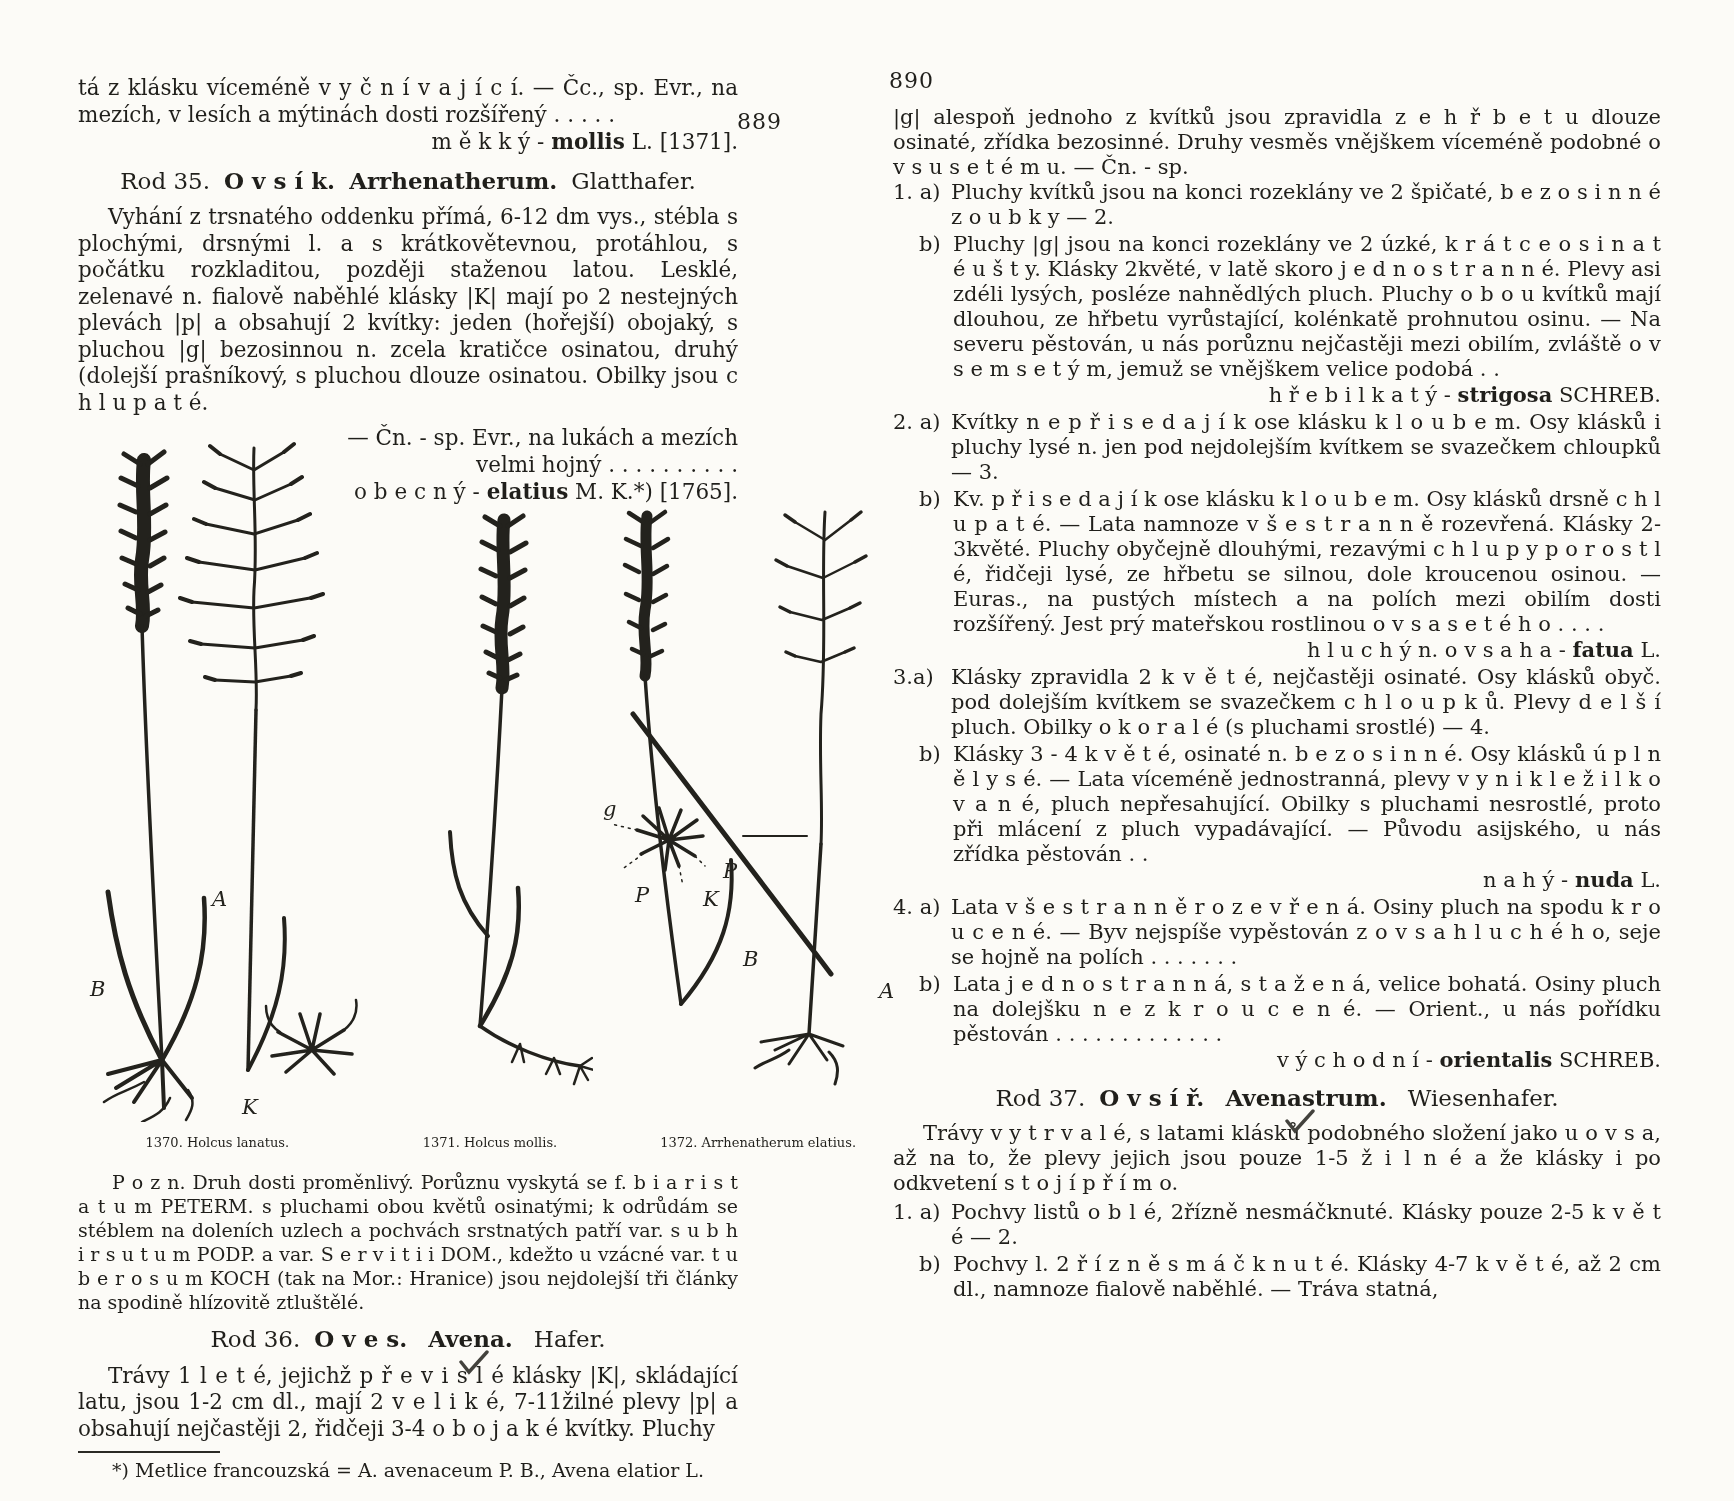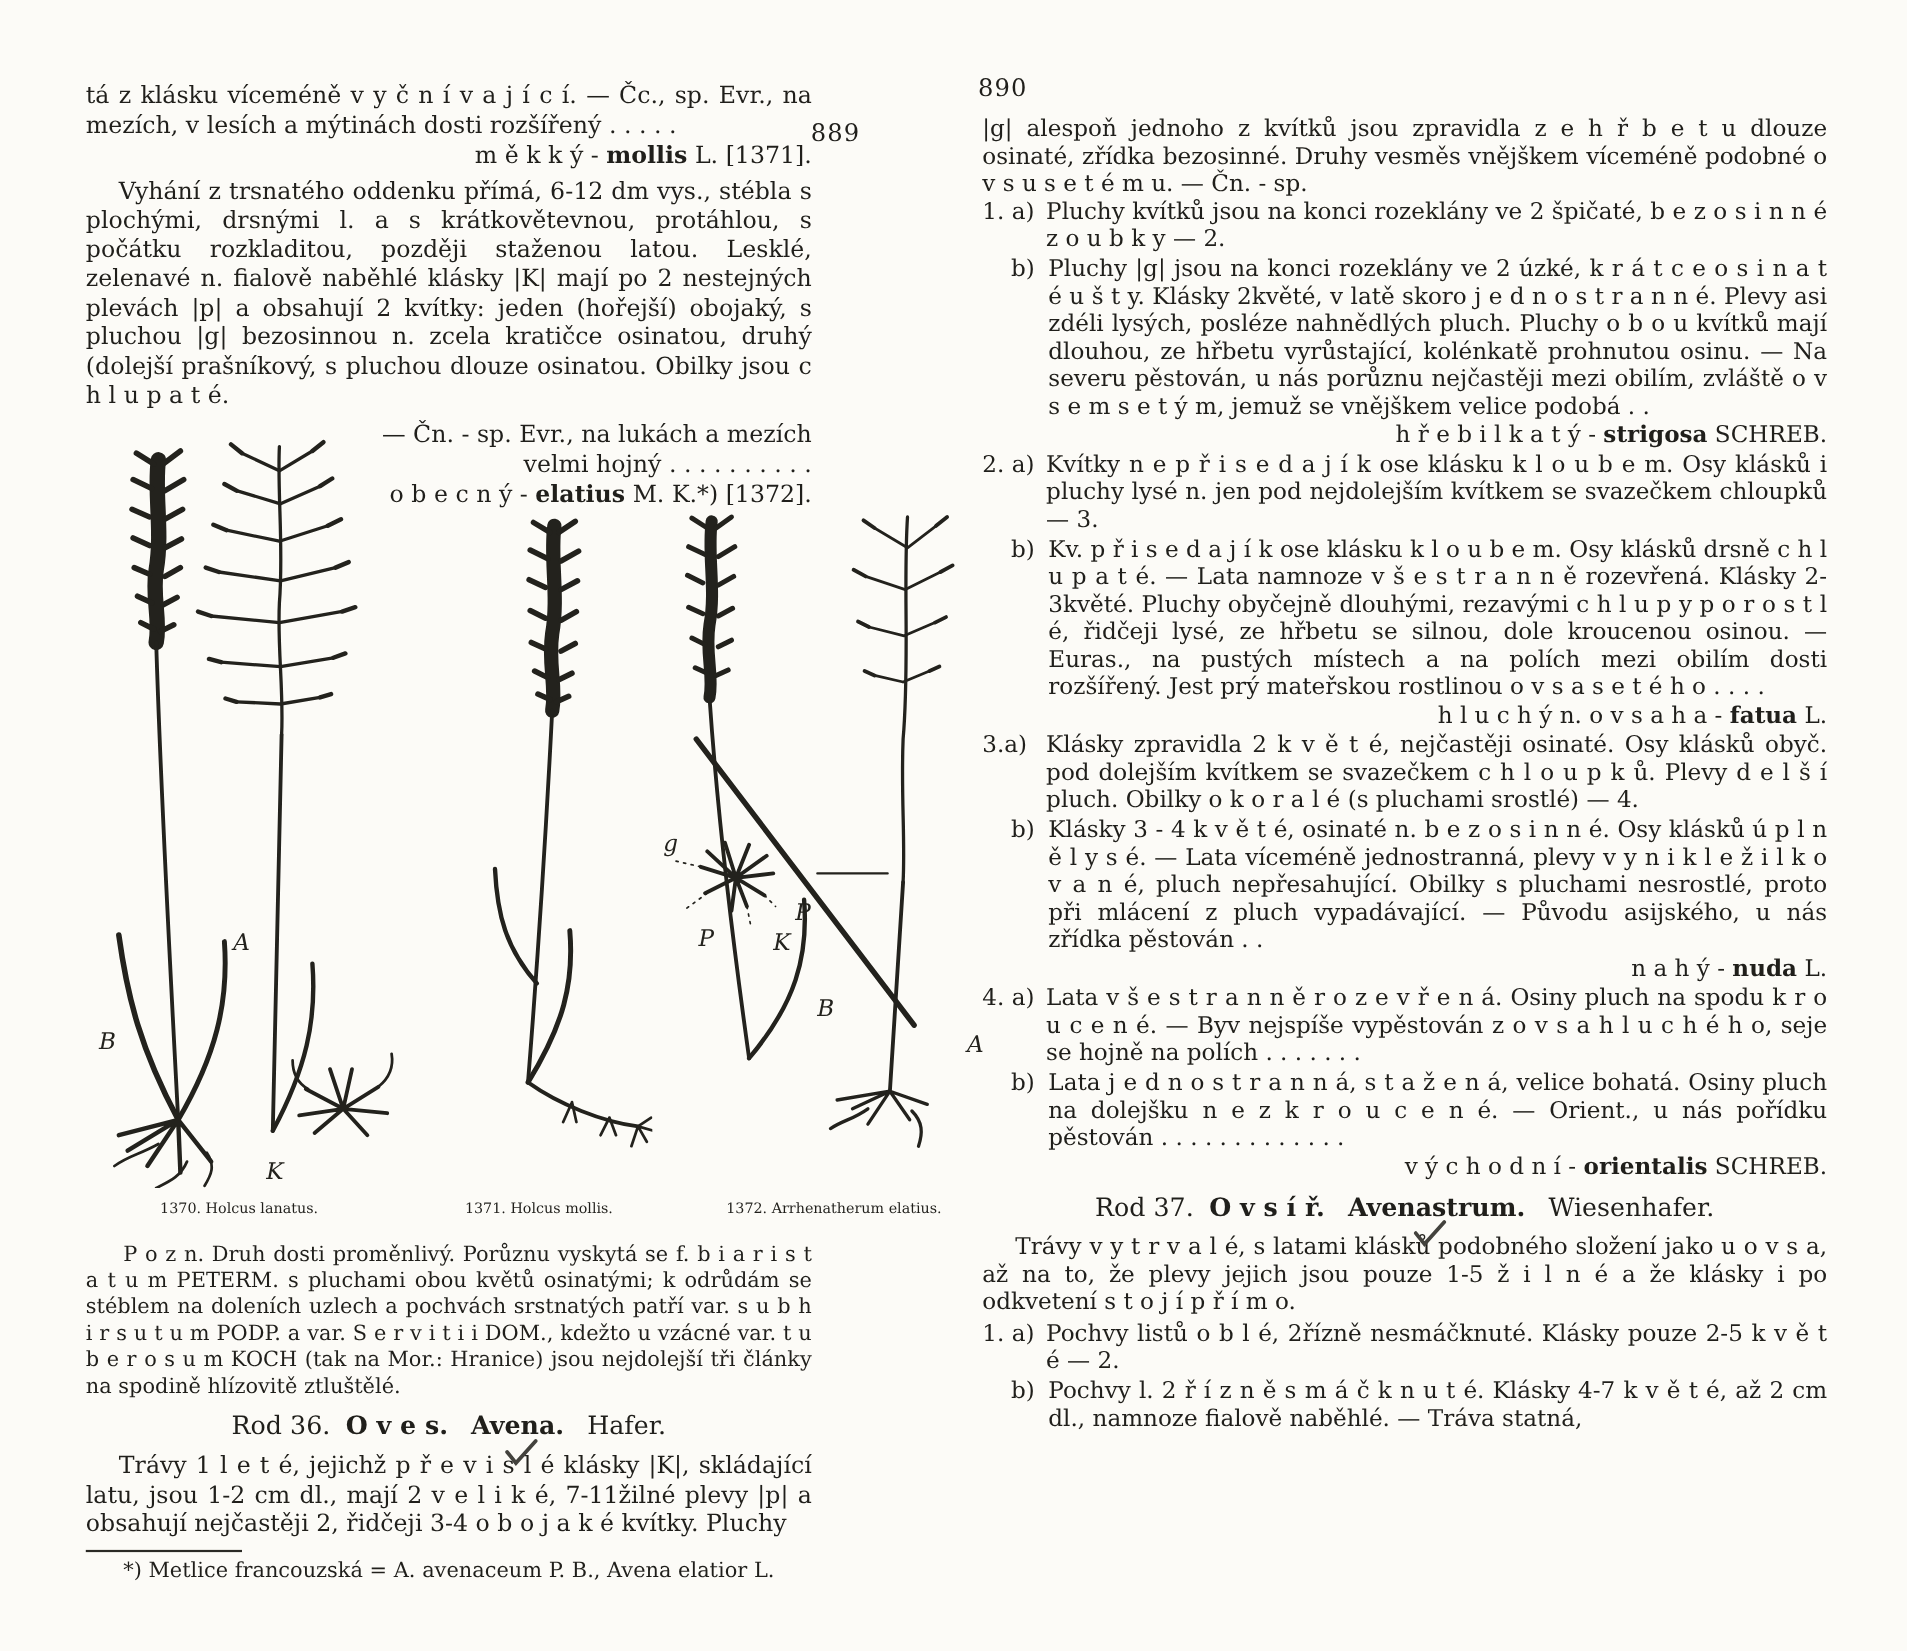--- a/index.html
+++ b/index.html
@@ -53,28 +53,31 @@
   <div class="pagenum pn-left">889</div>
   <div class="pagenum pn-right">890</div>
 
   <div class="col col-left">
 
     <p class="para">tá z klásku víceméně v y č n í v a j í c í. — Čc., sp. Evr., na mezích, v lesích a mýtinách dosti rozšířený  .  .  .  .  .</p>
     <div class="species-line">
       <span>m ě k k ý - </span><b>mollis</b><span> L. [1371].</span>
     </div>
 
+    <h2 class="rod">
+      <span>Rod 35.</span><b>O v s í k.</b><b>Arrhenatherum.</b><span>Glatthafer.</span>
+    </h2>
 
     <p class="para ind">Vyhání z trsnatého oddenku přímá, 6-12 dm vys., stébla s plochými, drsnými l. a s krátkovětevnou, protáhlou, s počátku rozkladitou, později staženou latou. Lesklé, zelenavé n. fialově naběhlé klásky |K| mají po 2 nestejných plevách |p| a obsahují 2 kvítky: jeden (hořejší) obojaký, s pluchou |g| bezosinnou n. zcela kratičce osinatou, druhý (dolejší prašníkový, s pluchou dlouze osinatou. Obilky jsou c h l u p a t é.</p>
 
     <div class="figure">
       <div class="fig-overlay">
         <div>— Čn. - sp. Evr., na lukách a mezích</div>
         <div>velmi hojný  .   .   .   .   .   .   .   .   .   .</div>
-        <div><span>o b e c n ý - </span><b>elatius</b><span> M. K.*) [1372].</span></div>
+        <div><span>o b e c n ý - </span><b>elatius</b><span> M. K.*) [1765].</span></div>
       </div>
 
       <svg class="plant p1" viewBox="0 0 310 692">
         <path d="M62 30 C58 60 66 95 60 130 C56 155 64 175 60 196" stroke-width="14"></path>
         <path d="M58 34 l-16 -10 M66 34 l16 -12 M56 56 l-17 -8 M68 58 l17 -10 M54 82 l-16 -7 M68 84 l16 -9 M54 108 l-15 -7 M68 110 l15 -8 M54 134 l-14 -6 M68 136 l14 -8 M56 160 l-13 -6 M66 162 l13 -7 M58 184 l-12 -6 M64 186 l12 -6" stroke-width="5"></path>
         <path d="M60 196 C64 330 72 480 80 630" stroke-width="3.5"></path>
         <path d="M172 18 C170 60 176 110 172 160 C170 200 176 240 174 280" stroke-width="3"></path>
         <path d="M172 40 l-34 -16 M172 40 l30 -18 M173 70 l-40 -12 M173 70 l36 -16 M172 104 l-48 -10 M172 104 l44 -14 M173 140 l-56 -8 M173 140 l50 -12 M172 178 l-62 -6 M172 178 l56 -10 M173 218 l-54 -4 M173 218 l48 -8 M173 252 l-40 -2 M173 252 l36 -6" stroke-width="3"></path>
         <path d="M138 24 l-10 -8 M202 22 l10 -8 M133 58 l-11 -6 M209 54 l11 -7 M124 94 l-12 -5 M216 90 l12 -6 M117 132 l-12 -4 M223 128 l12 -5 M110 172 l-12 -4 M229 168 l12 -4 M119 214 l-11 -3 M221 210 l11 -4 M133 250 l-10 -3 M209 246 l10 -3" stroke-width="4"></path>
         <path d="M174 280 C172 380 170 500 166 640" stroke-width="3.5"></path>

